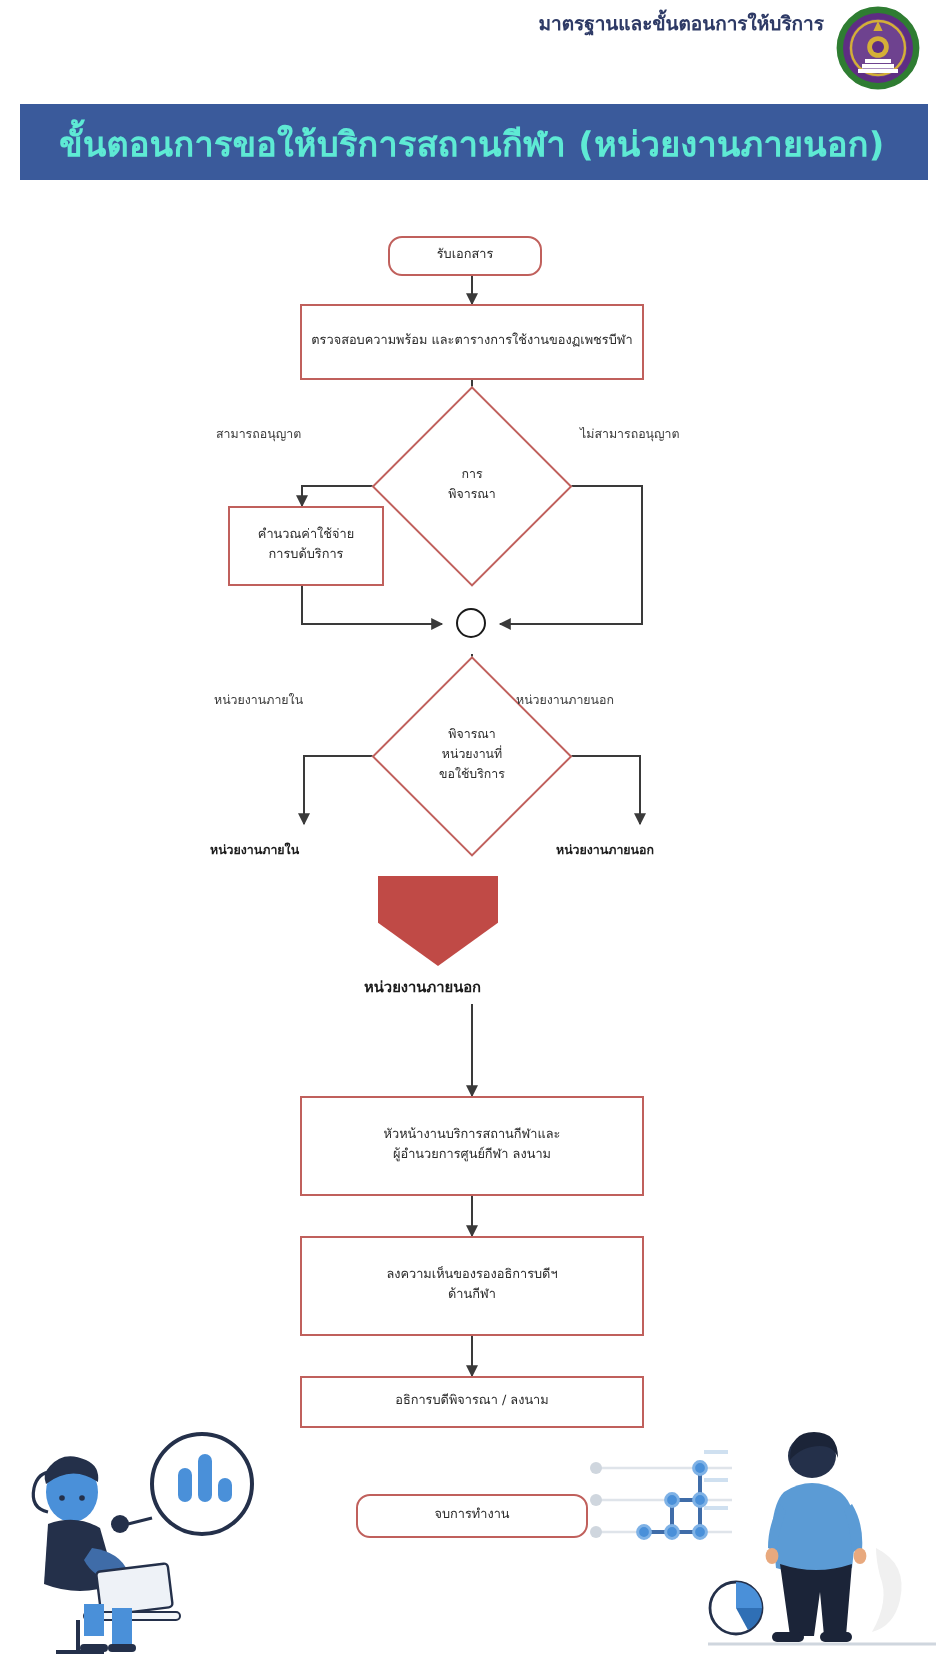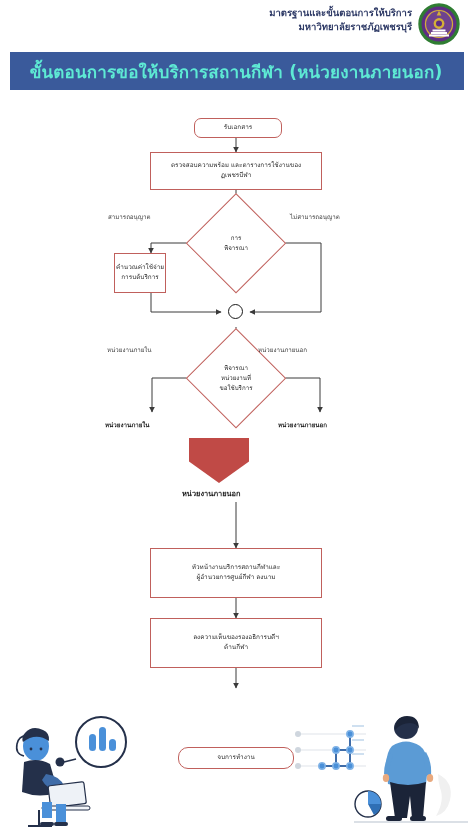--- a/index.html
+++ b/index.html
@@ -104,21 +104,20 @@
   .illus svg { position: absolute; }
 </style>
 </head>
 <body>
 
 <div id="page">
 
   <div class="masthead">
     <div class="masthead-text">
       <span class="masthead-line">มาตรฐานและขั้นตอนการให้บริการ</span>
-      <span class="masthead-line">มหาวิทยาลัยราชภัฏเพชรบุรี</span>
     </div>
     <div class="seal">
       <svg width="42" height="42" viewBox="0 0 42 42">
         <circle cx="21" cy="21" r="20" fill="#2f7d32"></circle>
         <circle cx="21" cy="21" r="17.5" fill="#5e2d83"></circle>
         <circle cx="21" cy="21" r="14.5" fill="#ffffff" opacity="0.1"></circle>
         <circle cx="21" cy="21" r="13.5" fill="none" stroke="#d4af37" stroke-width="1.2"></circle>
         <path d="M21 7.5 L23.3 12.5 L18.7 12.5 Z" fill="#d4af37"></path>
         <ellipse cx="21" cy="20.5" rx="5.4" ry="5.4" fill="#d4af37"></ellipse>
         <ellipse cx="21" cy="20.5" rx="3" ry="3" fill="#5e2d83"></ellipse>
@@ -165,41 +164,41 @@
         <line x1="236" y1="412" x2="236" y2="458"></line>
 
         <line x1="236" y1="508" x2="236" y2="528"></line>
 
         <line x1="236" y1="578" x2="236" y2="598"></line>
 
         <line x1="236" y1="635" x2="236" y2="657"></line>
       </g>
     </svg>
 
-    <div class="node round" style="left:194px; top:28px; width:88px; height:20px;">
+    <div class="node round" style="left:194px; top:28px; width:77px; height:20px;">
       <span class="txt">รับเอกสาร</span>
     </div>
 
-    <div class="node" style="left:150px; top:62px; width:172px; height:38px; flex-direction:column;">
+    <div class="node" style="left:150px; top:62px; width:172px; height:38px; flex-direction:row;">
       <span class="txt">ตรวจสอบความพร้อม และตารางการใช้งานของ</span>
       <span class="txt">ฏเพชรบีฬา</span>
     </div>
 
     <div class="diamond" style="left:186px; top:103px; width:100px; height:100px;">
       <div class="dshape"></div>
       <div class="dlabel">
         <span>การ</span>
         <span>พิจารณา</span>
       </div>
     </div>
 
     <div class="edge-label" style="left:108px; top:122px;">สามารถอนุญาต</div>
     <div class="edge-label" style="left:290px; top:122px;">ไม่สามารถอนุญาต</div>
 
-    <div class="node" style="left:114px; top:163px; width:52px; height:40px; flex-direction:column;">
+    <div class="node" style="left:114px; top:163px; width:78px; height:40px; flex-direction:column;">
       <span class="txt">คำนวณค่าใช้จ่าย</span>
       <span class="txt">การบด้บริการ</span>
     </div>
 
     <div class="junction" style="left:228px; top:214px;"></div>
 
     <div class="diamond" style="left:186px; top:238px; width:100px; height:100px;">
       <div class="dshape"></div>
       <div class="dlabel">
         <span>พิจารณา</span>
@@ -220,22 +219,25 @@
     <div class="node" style="left:150px; top:528px; width:172px; height:50px; flex-direction:column;">
       <span class="txt">ลงความเห็นของรองอธิการบดีฯ</span>
       <span class="txt">ด้านกีฬา</span>
     </div>
 
     <div class="node" style="left:150px; top:458px; width:172px; height:50px; flex-direction:column;">
       <span class="txt">หัวหน้างานบริการสถานกีฬาและ</span>
       <span class="txt">ผู้อำนวยการศูนย์กีฬา ลงนาม</span>
     </div>
 
-
-    <div class="node round" style="left:178px; top:657px; width:116px; height:22px;border-radius:10px;">
+    <div class="node" style="left:150px; top:598px; width:172px; height:26px;">
+      <span class="txt">อธิการบดีพิจารณา / ลงนาม</span>
+    </div>
+
+    <div class="node round" style="left:178px; top:657px; width:116px; height:22px;">
       <span class="txt">จบการทำงาน</span>
     </div>
   </div>
 
   <div class="illus">
 
     <svg style="left:6px; top:14px;" width="130" height="118" viewBox="0 0 130 118">
       <circle cx="95" cy="28" r="25" fill="none" stroke="#24304a" stroke-width="2"></circle>
       <rect x="83" y="20" width="7" height="17" rx="3.5" fill="#4a90d9"></rect>
       <rect x="93" y="13" width="7" height="24" rx="3.5" fill="#4a90d9"></rect>

